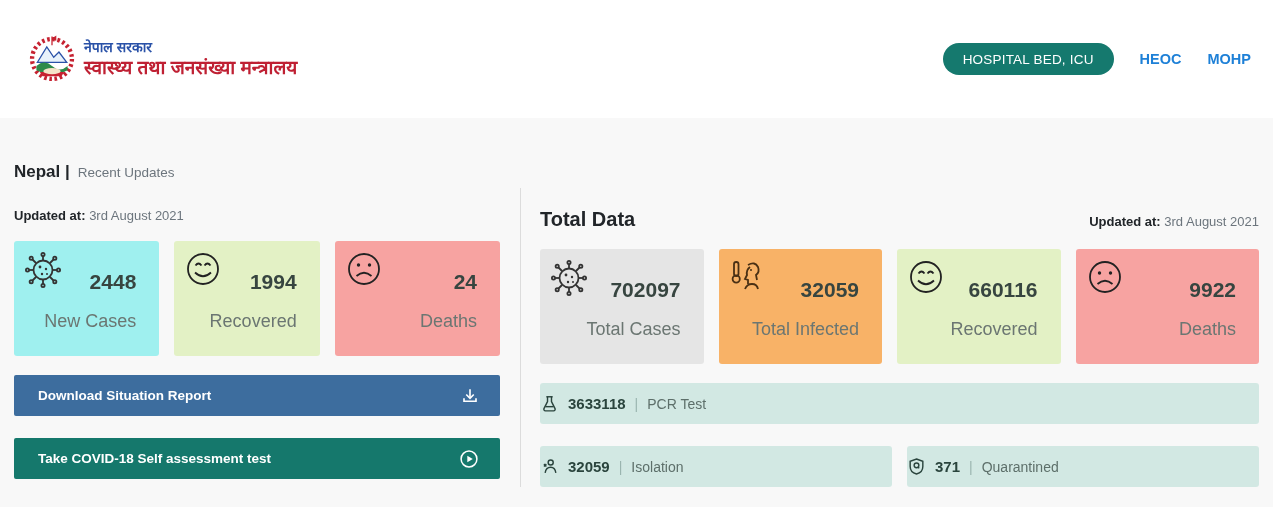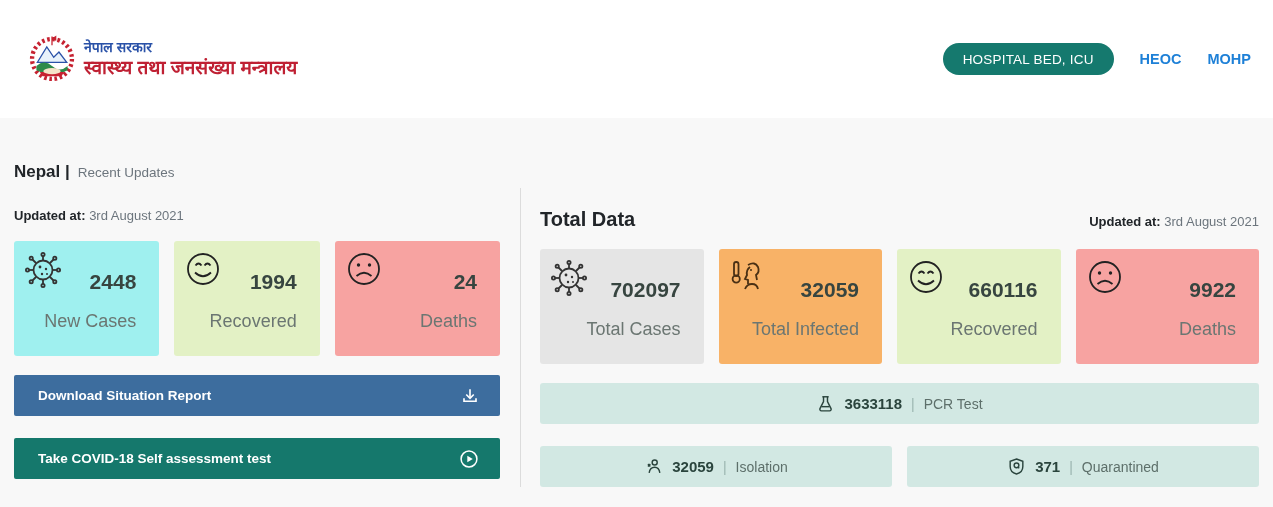--- a/index.html
+++ b/index.html
@@ -43,21 +43,21 @@
 
   .bg-cyan { background:#9ff0ef; } .bg-green { background:#e3f1c5; }
   .bg-pink { background:#f7a3a1;padding-left:20px; } .bg-lavender { background:#e5e5e5; }
   .bg-orange { background:#f8b267; }
 
   .wide-btn { width:100%; height:41px; border:none; border-radius:2px; color:#fff; font-weight:bold; font-size:13.5px;
               display:flex; align-items:center; justify-content:space-between; padding:0 21px 0 24px; cursor:pointer; font-family:inherit; }
   .btn-blue { background:#3d6d9e; margin-top:19px; }
   .btn-teal { background:#15786c; margin-top:22px; }
 
-  .stat-row { background:#d2e8e3; border-radius:3px; height:41px; display:flex; align-items:center; justify-content:center;
+  .stat-row { background:#d2e8e3; border-radius:3px; height:41px; display:flex; align-items:center; 
               gap:9px; margin-top:19px; }
   .stat-grid { display:flex; gap:15px; margin-top:22px; }
   .stat-grid .stat-row { flex:1; margin-top:0; }
   .stat-value { font-size:15px; font-weight:bold; color:#2a443d; }
   .stat-divider { color:#9ab5af; font-size:14px; }
   .stat-label { font-size:14px; color:#5d6f6a; }
   .stat-icon { width:19px; height:19px; }
 
   svg { display:block; }
 </style>

